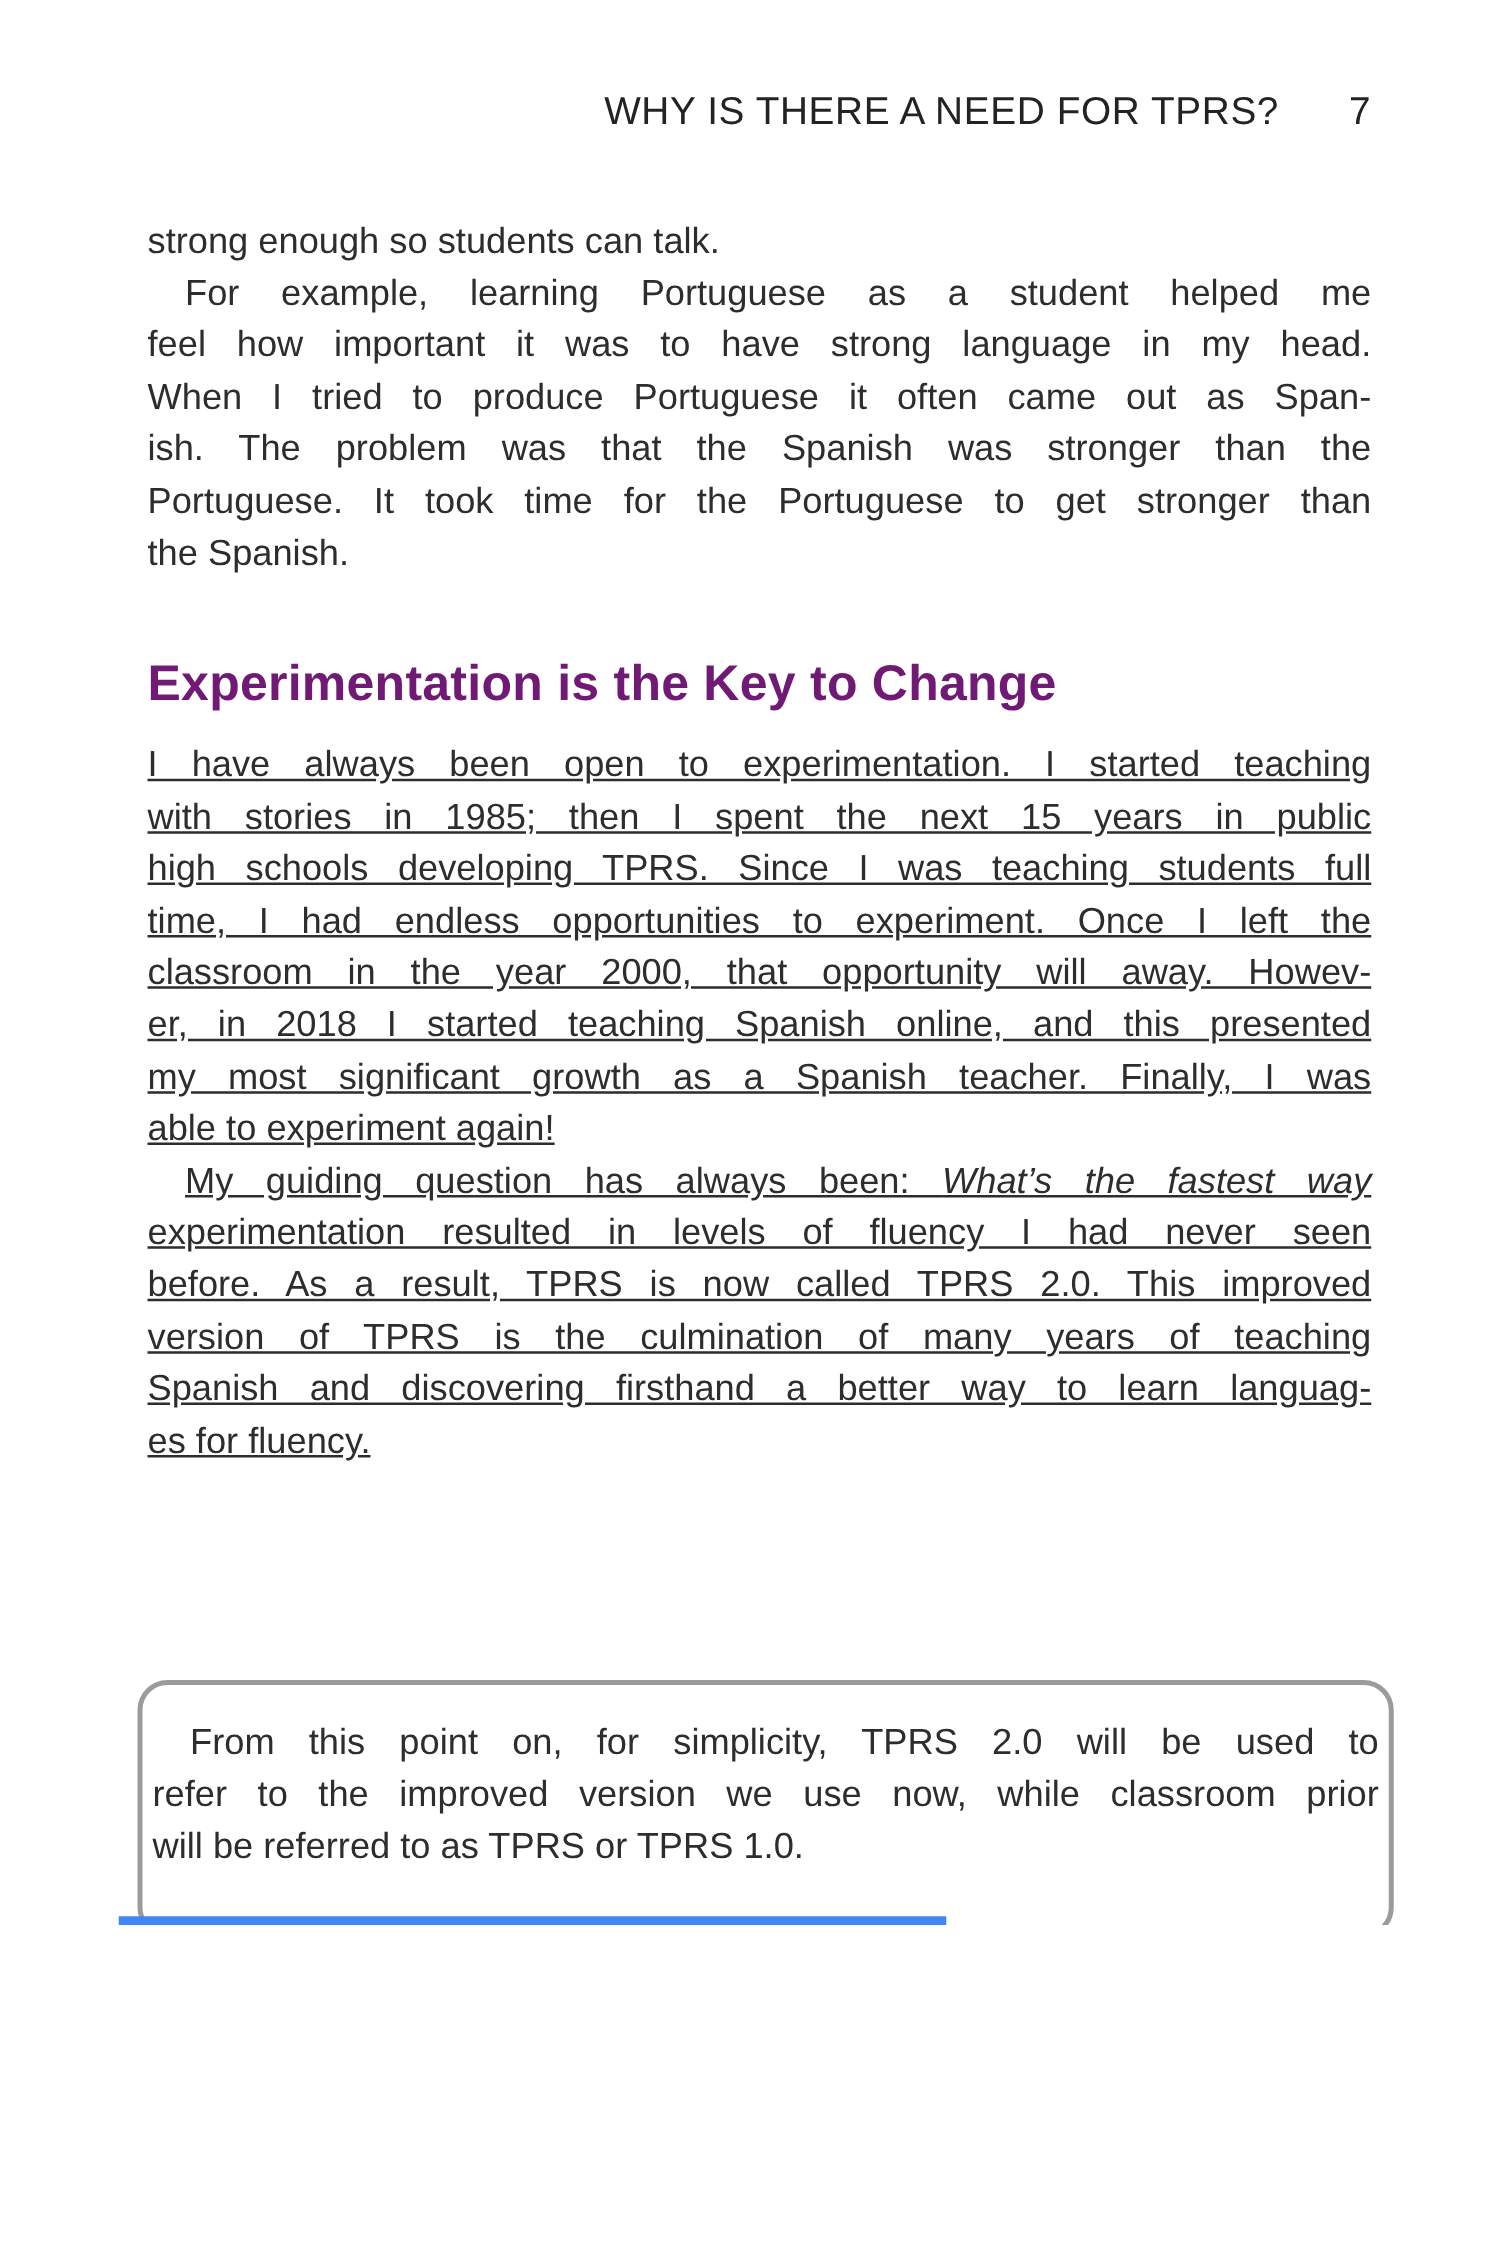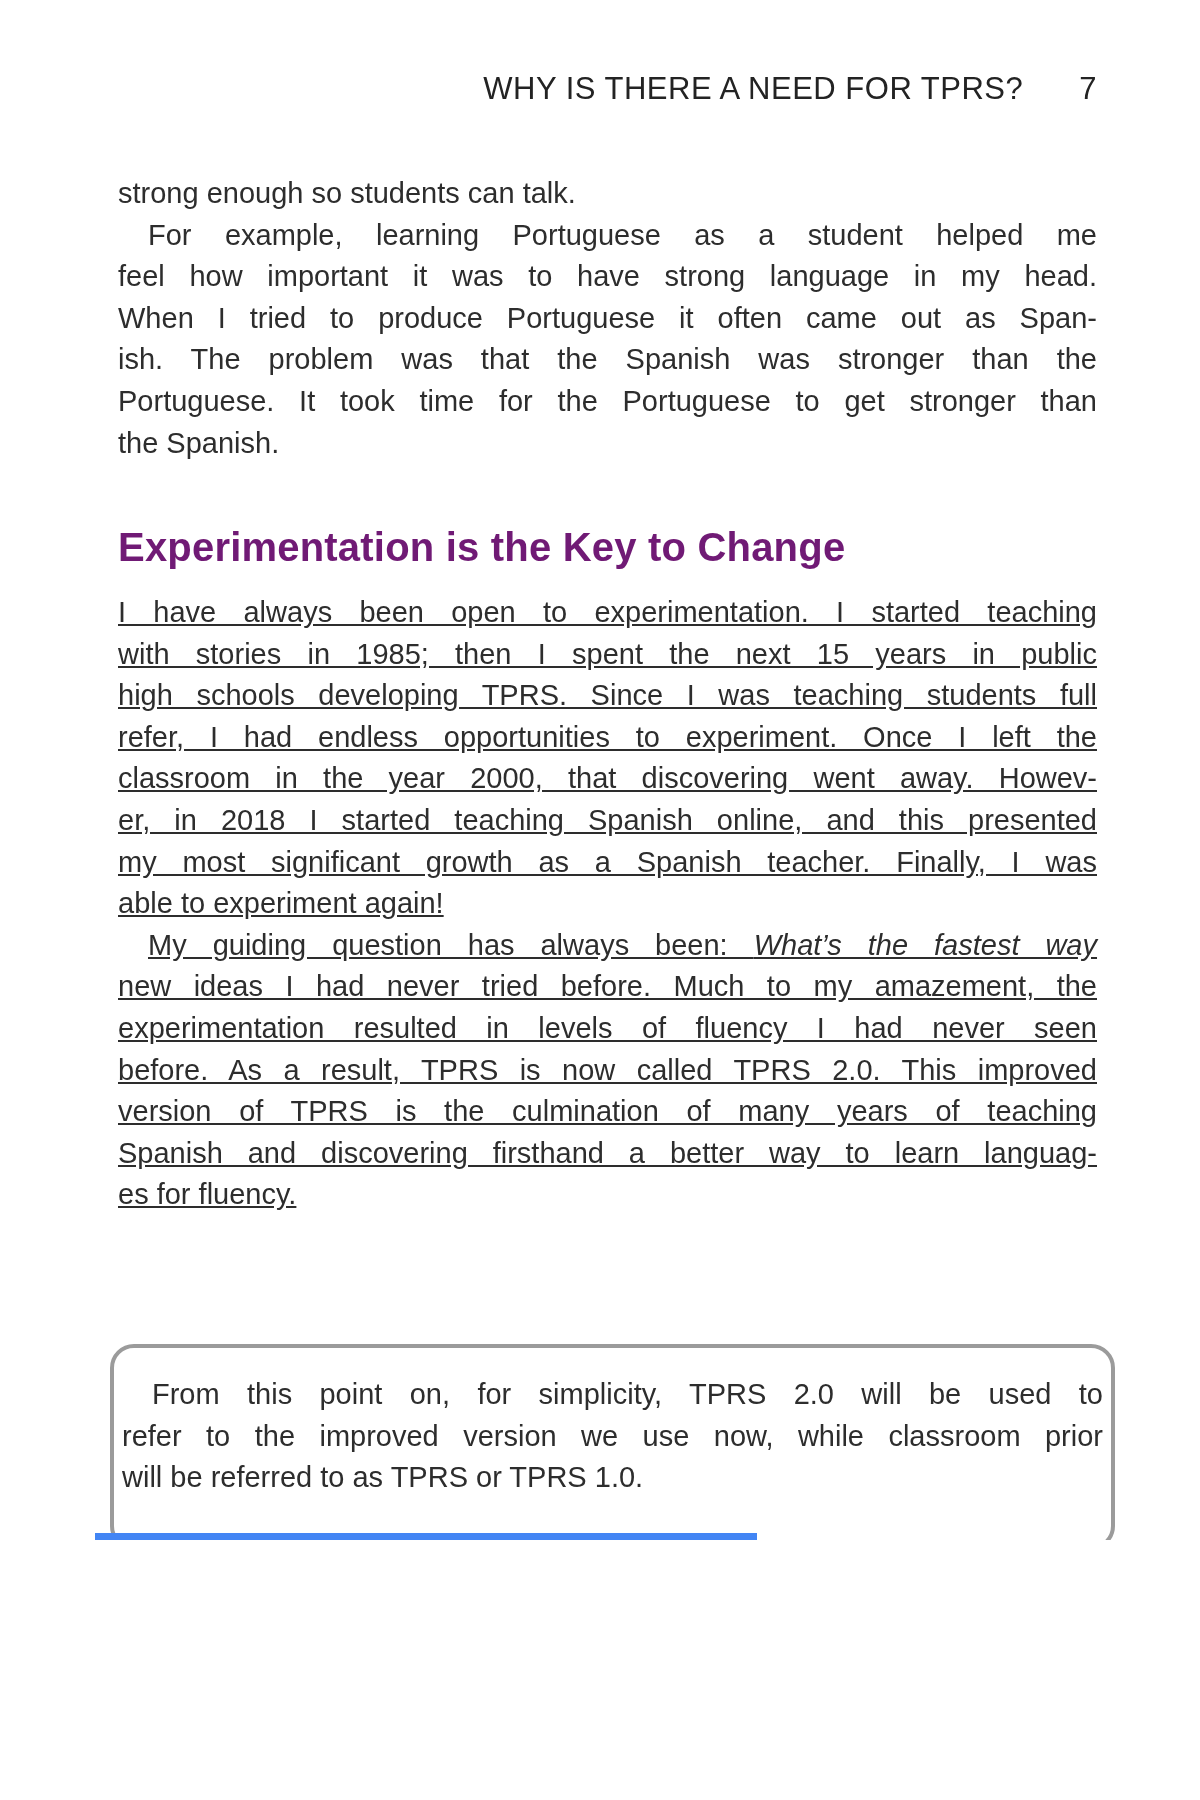--- a/index.html
+++ b/index.html
@@ -107,29 +107,28 @@
       </div>
   </div>
 
   <div class="section-heading">Experimentation is the Key to Change</div>
 
   <div class="bodytext block-c">
     <div class="para">
         <div class="tline"><span>I have always been open to experimentation. I started teaching</span></div>
         <div class="tline"><span>with stories in 1985; then I spent the next 15 years in public</span></div>
         <div class="tline"><span>high schools developing TPRS. Since I was teaching students full</span></div>
-        <div class="tline"><span>refer, I had endless opportunities to experiment. Once I left the</span></div>
-        <div class="tline"><span>classroom in the year 2000, that discovering went away. Howev-</span></div>
+        <div class="tline"><span>time, I had endless opportunities to experiment. Once I left the</span></div>
+        <div class="tline"><span>classroom in the year 2000, that opportunity will away. Howev-</span></div>
         <div class="tline"><span>er, in 2018 I started teaching Spanish online, and this presented</span></div>
         <div class="tline"><span>my most significant growth as a Spanish teacher. Finally, I was</span></div>
         <div class="tline last"><span>able to experiment again!</span></div>
       </div>
     <div class="para indent-first">
         <div class="tline"><span>My guiding question has always been: </span><i>What’s the fastest way</i></div>
-        <div class="tline"><span>new ideas I had never tried before. Much to my amazement, the</span></div>
         <div class="tline"><span>experimentation resulted in levels of fluency I had never seen</span></div>
         <div class="tline"><span>before. As a result, TPRS is now called TPRS 2.0. This improved</span></div>
         <div class="tline"><span>version of TPRS is the culmination of many years of teaching</span></div>
         <div class="tline"><span>Spanish and discovering firsthand a better way to learn languag-</span></div>
         <div class="tline last"><span>es for fluency.</span></div>
       </div>
   </div>
 
   <div class="callout-box">
     <div class="bodytext-inline para indent-first">

